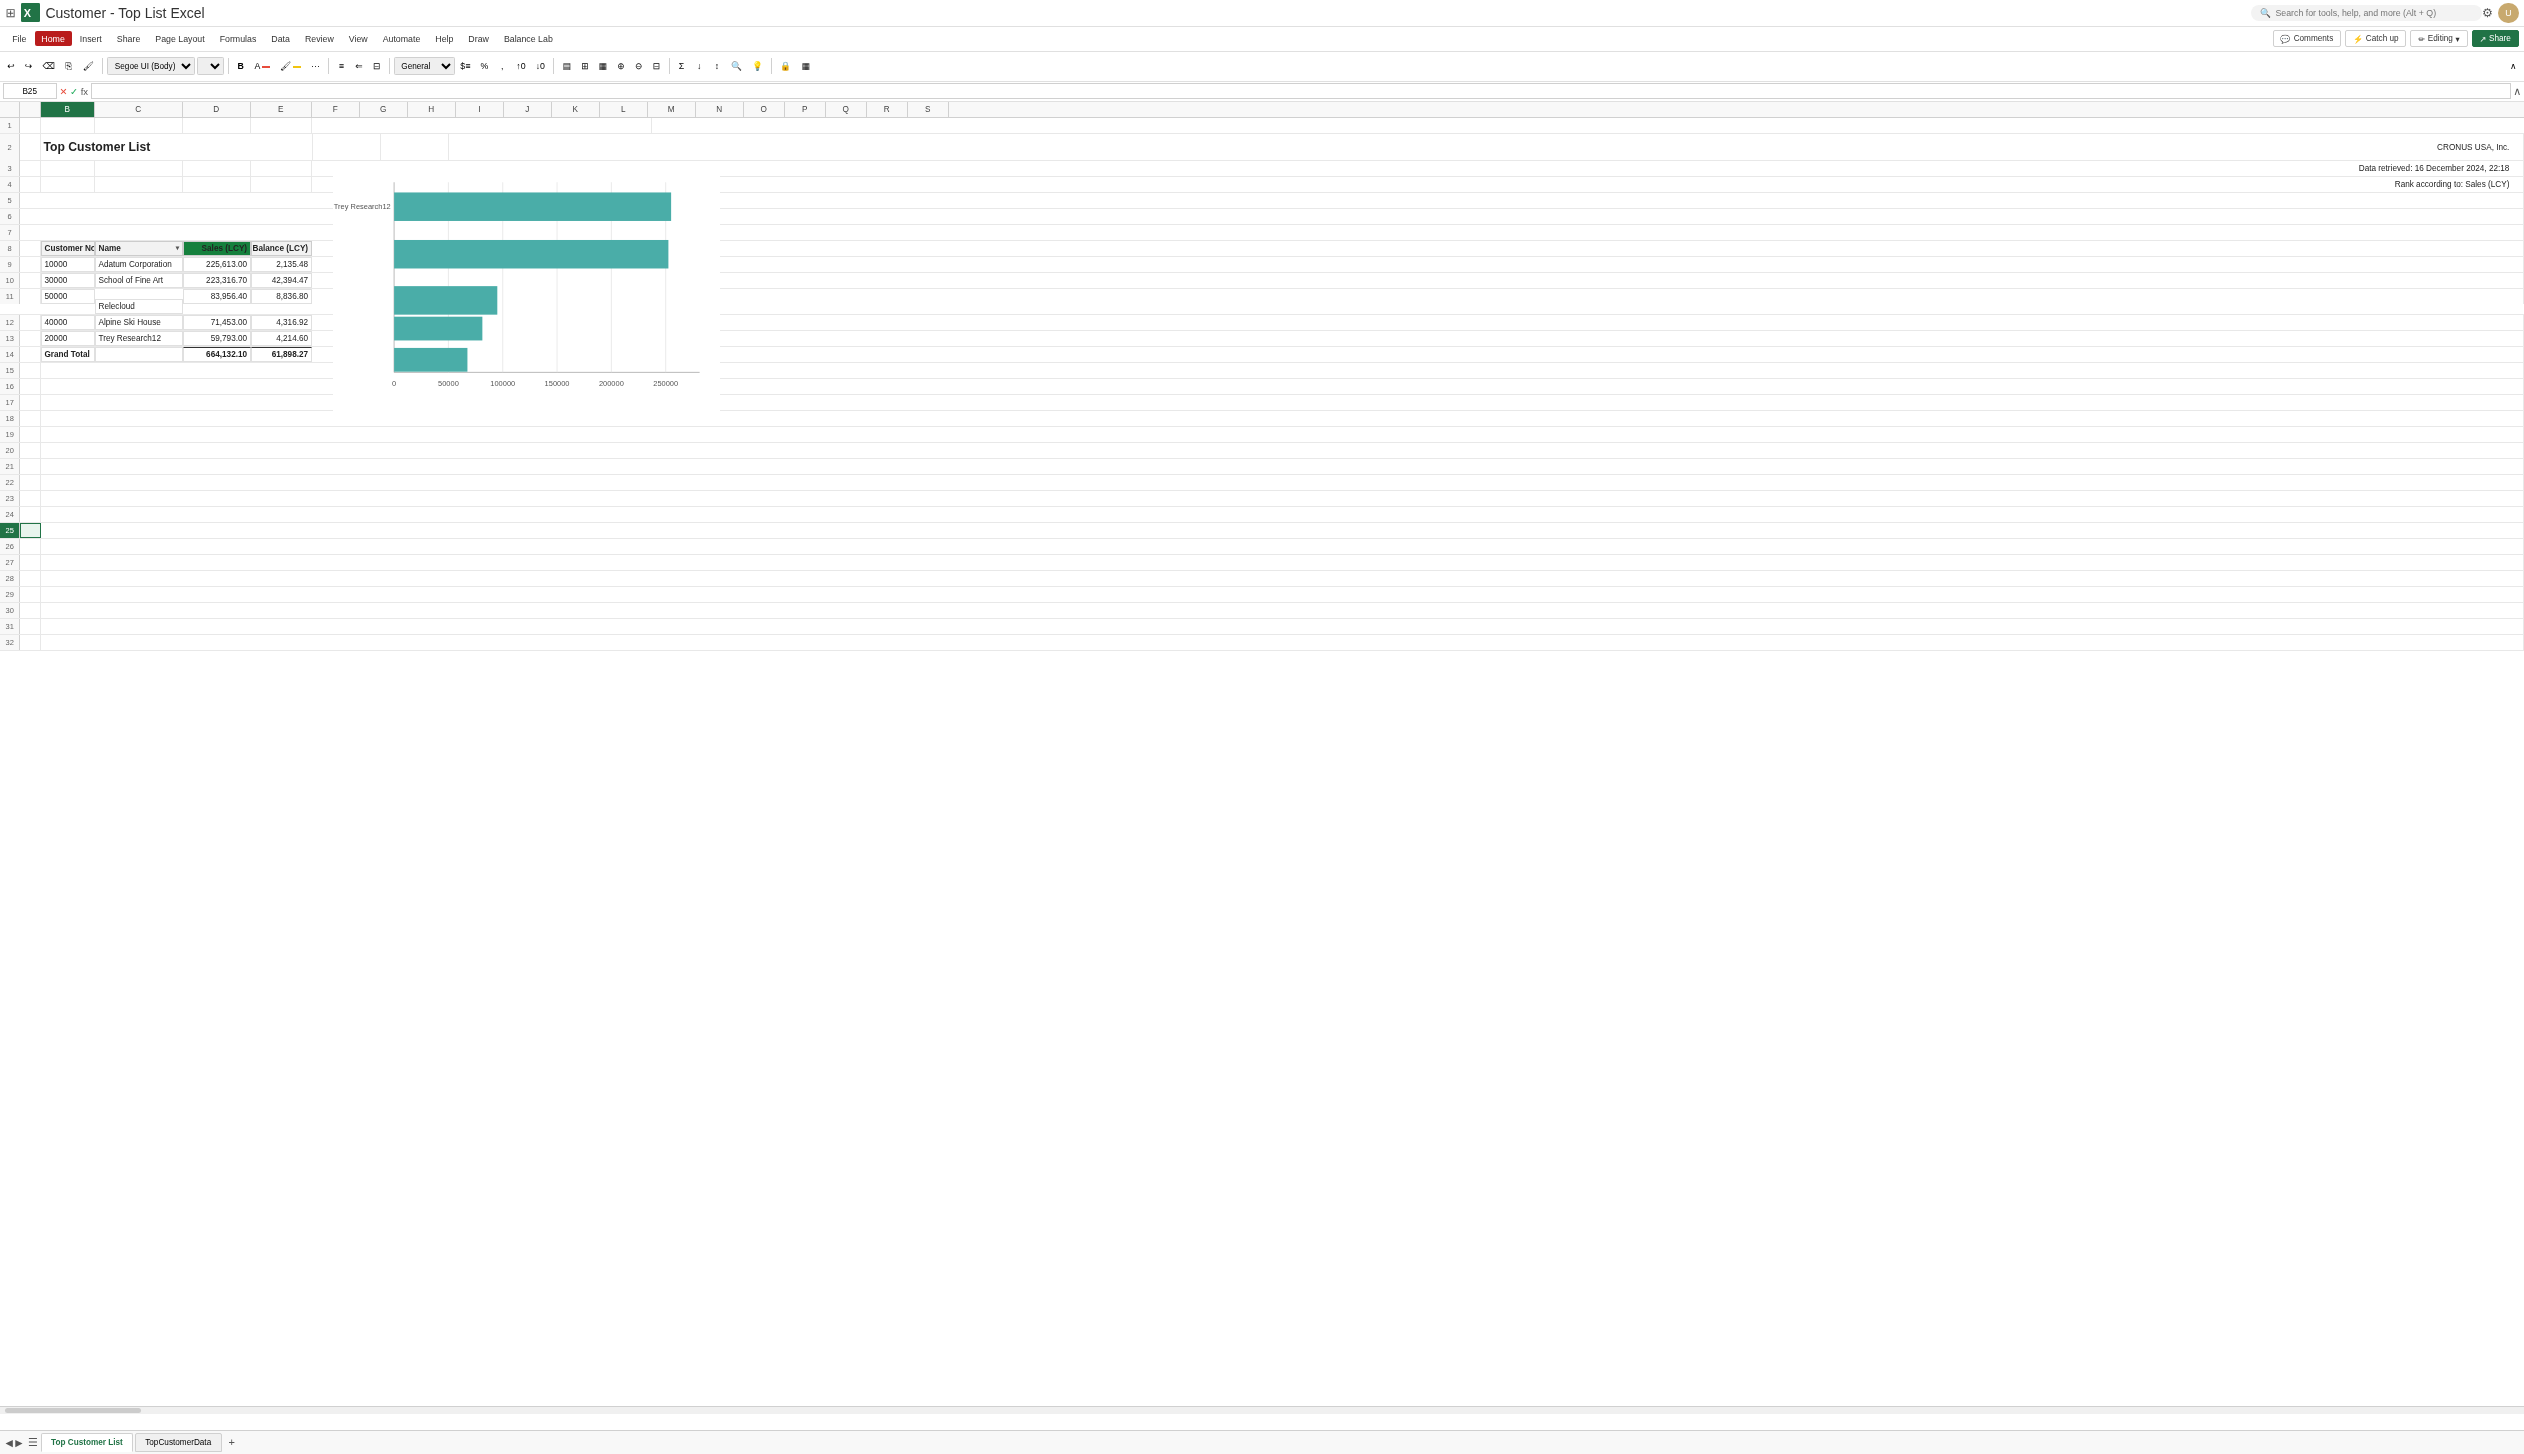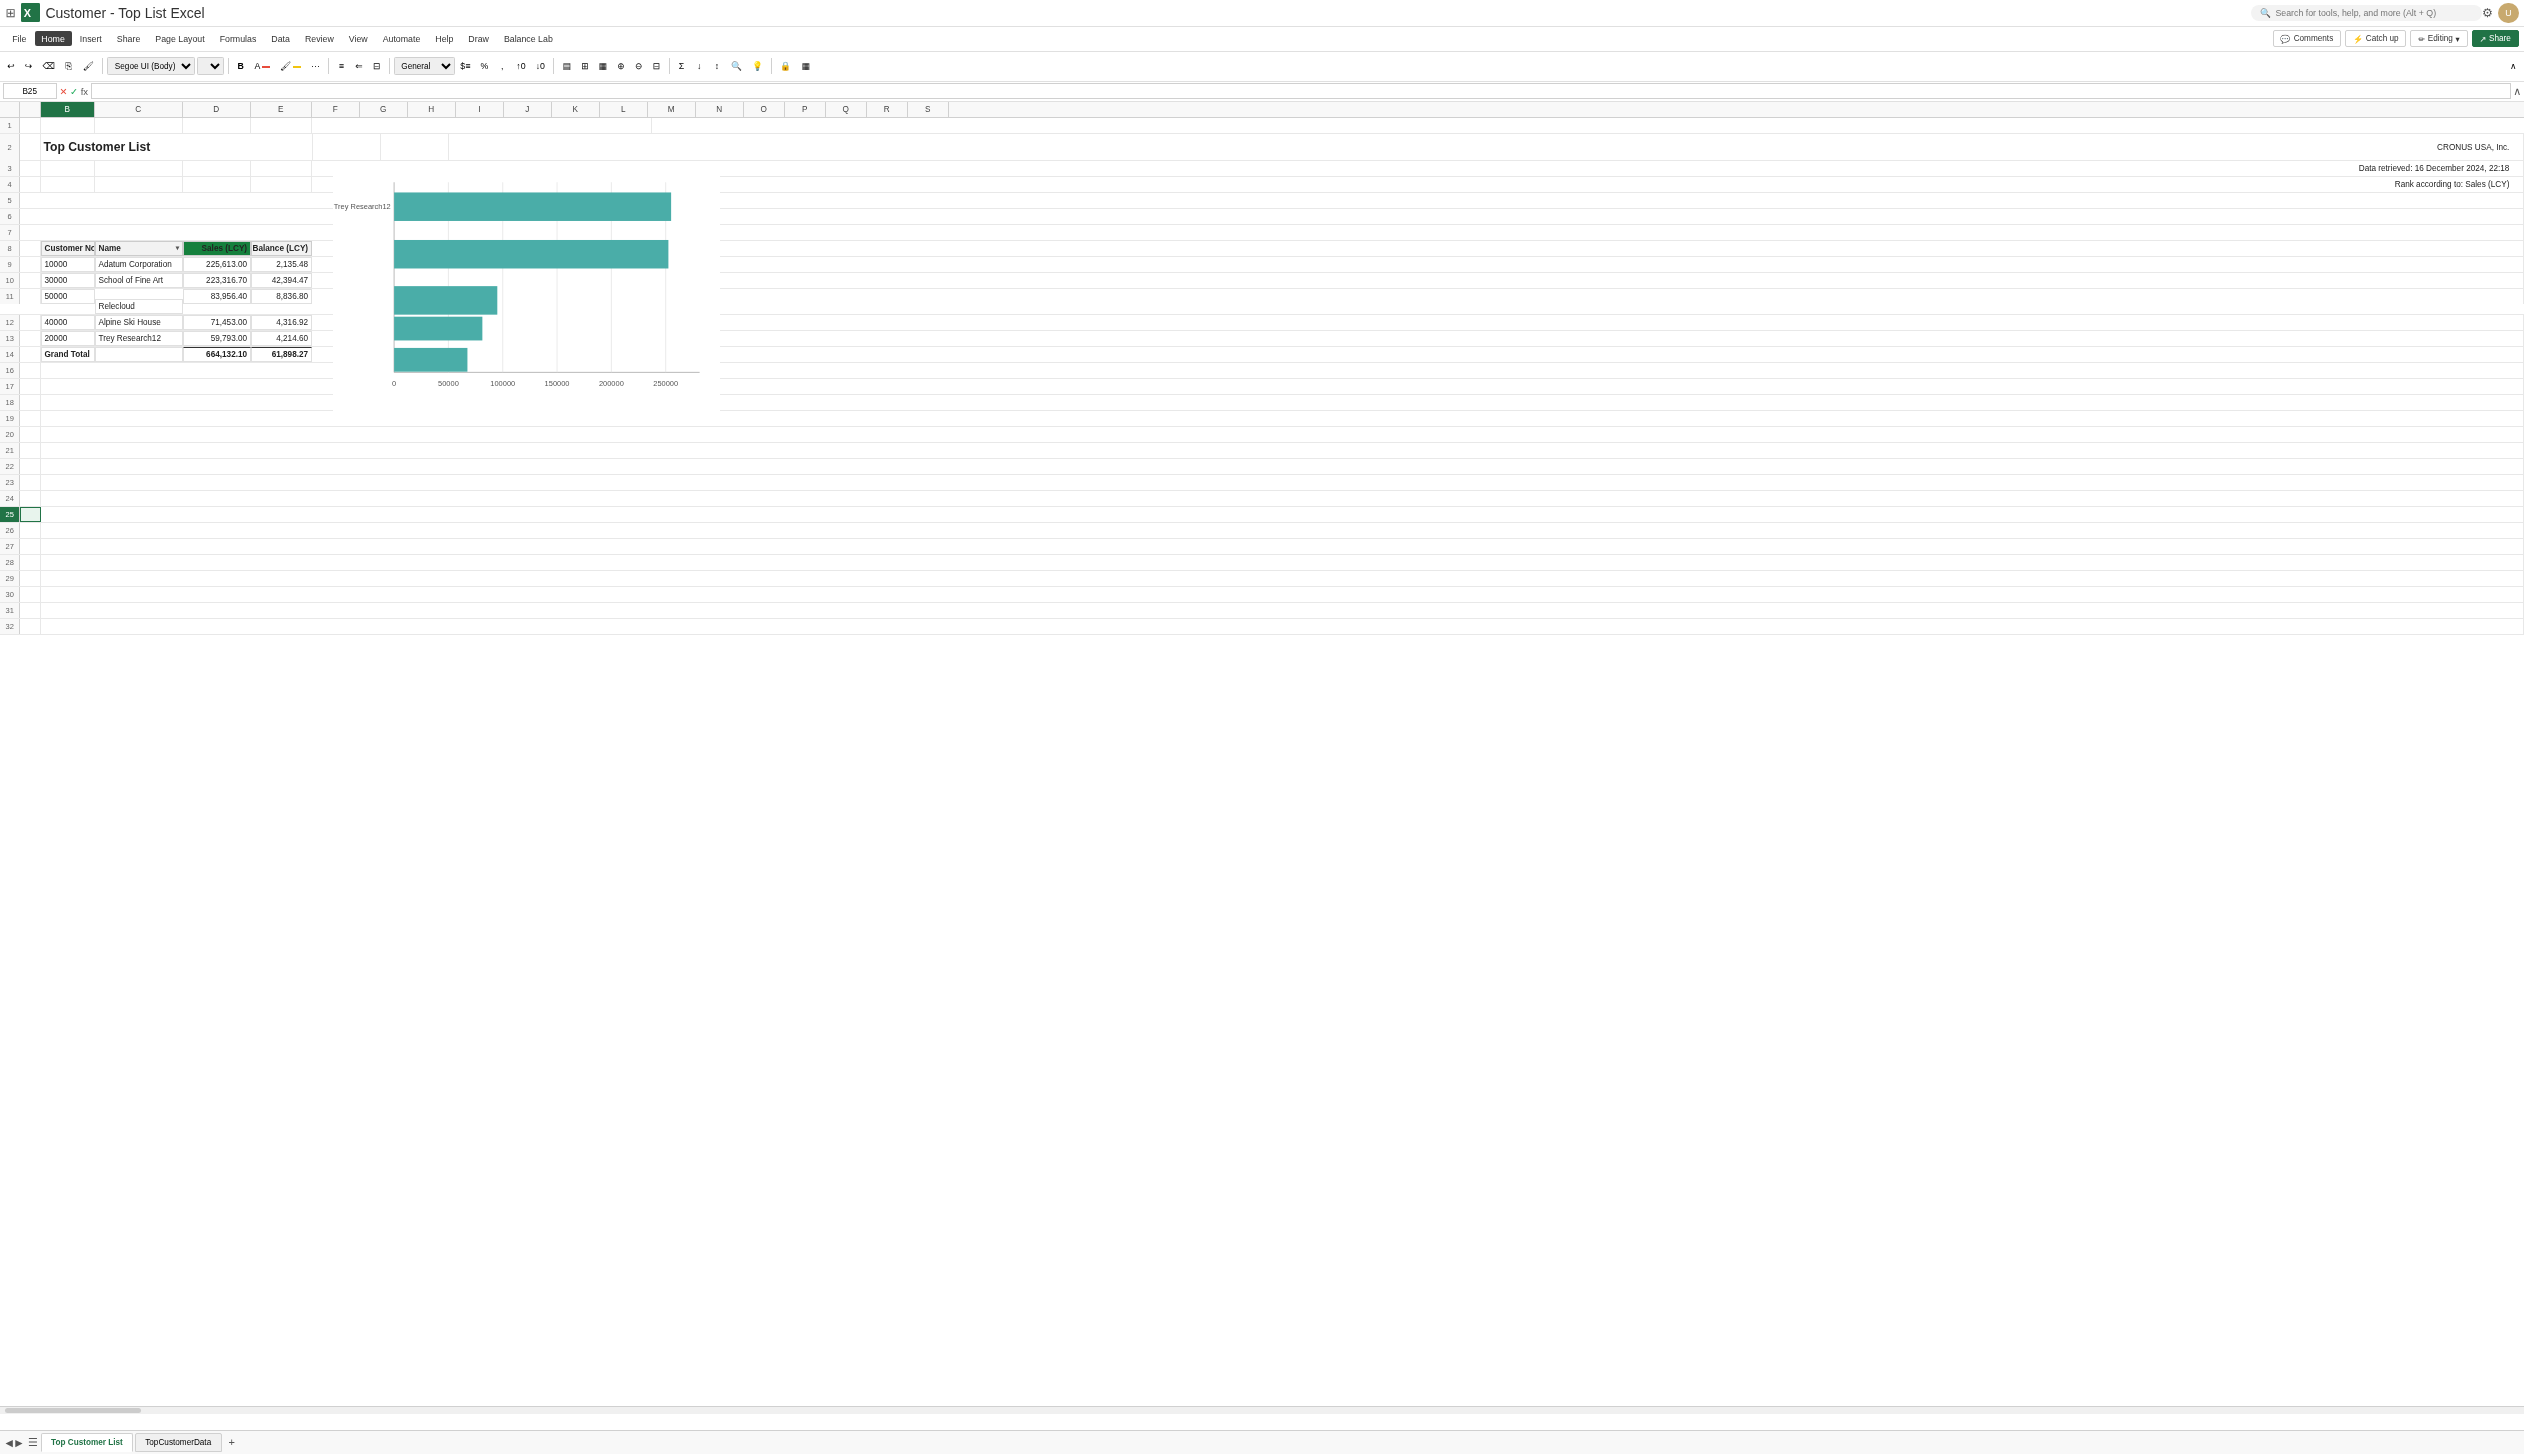--- a/index.html
+++ b/index.html
@@ -27,21 +27,21 @@
     }
 
     
     #menu-bar {
       display: flex; align-items: center; height: 24.5px; padding: 0 5.4px;
       background: #fff; border-bottom: 0.7px solid #e0e0e0; gap: 1.4px;
     }
     .menu-item {
       padding: 2.7px 6.8px; font-size: 8.8px; color: #333; cursor: pointer; border-radius: 2px;
     }
-    .menu-item.active { background: #404040; color: #fff; border-radius: 2px; }
+    .menu-item.active { background: #b91c1c; color: #fff; border-radius: 2px; }
 
     
     #action-buttons {
       margin-left: auto; display: flex; align-items: center; gap: 4.1px;
     }
     .action-btn {
       display: flex; align-items: center; gap: 2.7px; padding: 2.7px 6.8px;
       font-size: 8.2px; border: 0.7px solid #d0d0d0; border-radius: 2px;
       cursor: pointer; background: #fff; color: #333;
     }
@@ -482,20 +482,25 @@
         <div class="cell col-A"></div>
         <div class="cell col-B bold-row" style="border:0.7px solid #e0e0e0; font-weight:600;">Grand Total</div>
         <div class="cell col-C" style="border:0.7px solid #e0e0e0;"></div>
         <div class="cell col-D right-align bold-row" style="border:0.7px solid #e0e0e0; border-top:1.4px solid #333; font-weight:600;">664,132.10</div>
         <div class="cell col-E right-align bold-row" style="border:0.7px solid #e0e0e0; border-top:1.4px solid #333; font-weight:600;">61,898.27</div>
         <div class="cell" style="flex:1;"></div>
       </div>
 
       <div id="empty-rows-container">
           <div class="grid-row">
+      <div class="row-num ">15</div>
+      <div class="cell col-A "></div>
+      <div class="cell" style="flex:1;"></div>
+    </div>
+          <div class="grid-row">
       <div class="row-num ">16</div>
       <div class="cell col-A "></div>
       <div class="cell" style="flex:1;"></div>
     </div>
           <div class="grid-row">
       <div class="row-num ">17</div>
       <div class="cell col-A "></div>
       <div class="cell" style="flex:1;"></div>
     </div>
           <div class="grid-row">

